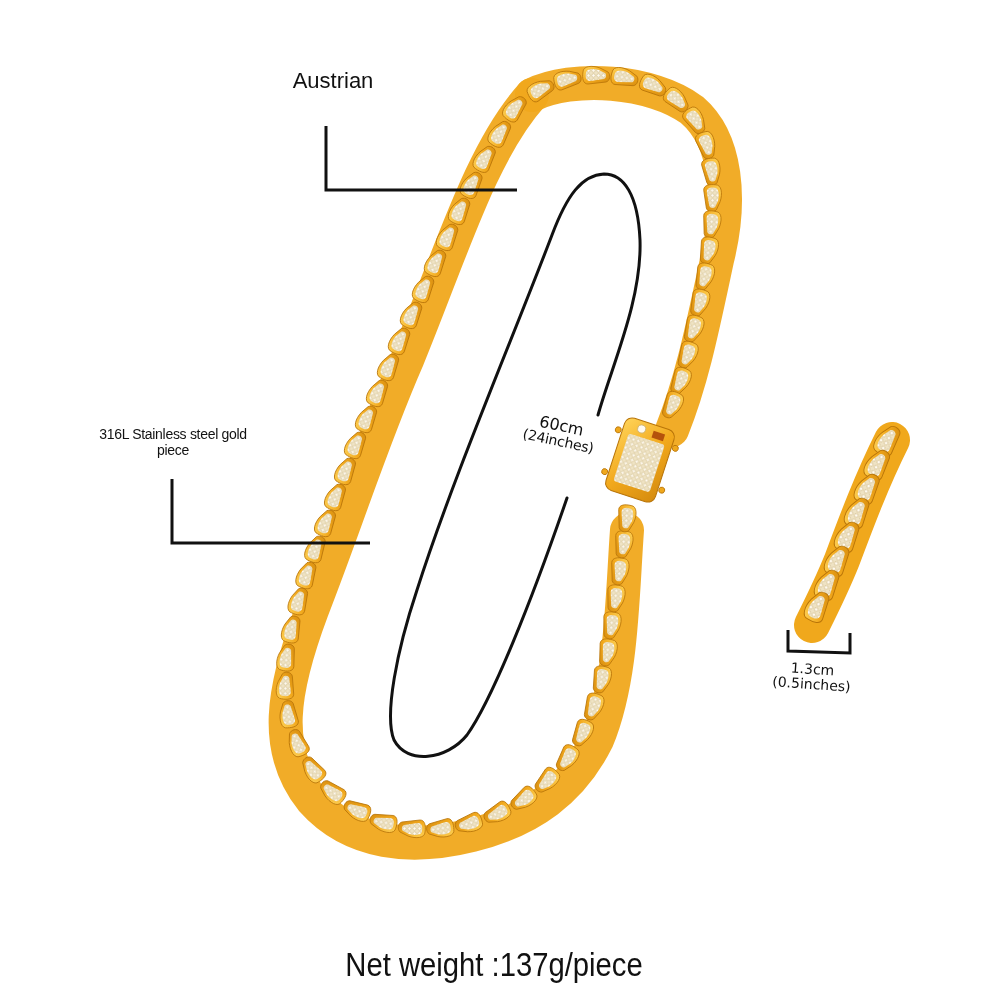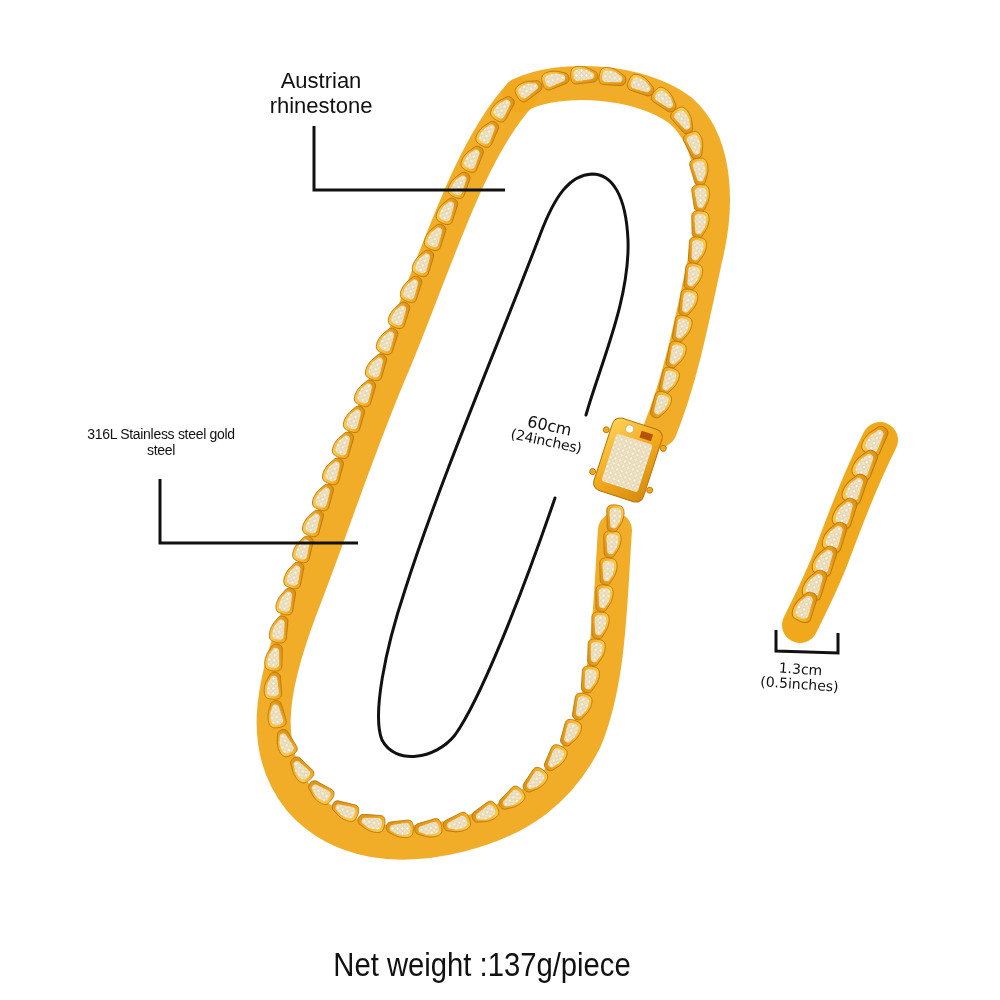--- a/index.html
+++ b/index.html
@@ -1,18 +1,18 @@
 <!DOCTYPE html>
 <html><head>
 <meta charset="utf-8">
 <style>
   html, body { margin: 0; padding: 0; background: #ffffff; }
   body { width: 1000px; height: 1000px; position: relative; overflow: hidden;
          font-family: "Liberation Sans", sans-serif; color: #111; }
-  .stage { position: absolute; left: 0; top: 0; width: 900px; height: 1000px; }
+  .stage { position: absolute; left: 12px; top: 0; width: 900px; height: 1000px; }
   svg.art { position: absolute; left: 0; top: 0; }
   .label { position: absolute; text-align: center; line-height: 1.15; color: #111; }
   .label-rhinestone { left: 241px; top: 68px; width: 160px; font-size: 22px; }
   .label-steel { left: 30px; top: 426px; width: 262px; font-size: 14px; letter-spacing: -0.3px; }
   .label-length { left: 488px; top: 418px; width: 120px; font-size: 15px; font-family: "DejaVu Sans", sans-serif;
                   transform: rotate(12deg); transform-origin: 50% 50%; line-height: 1.0; }
   .label-length .l1 { font-size: 16px; display:block; }
   .label-length .l2 { font-size: 14px; display:block; letter-spacing: -0.2px; }
   .label-width { left: 744px; top: 662px; width: 112px; font-size: 14px; font-family: "DejaVu Sans", sans-serif;
                  transform: rotate(4deg); transform-origin: 50% 50%; line-height: 1.05; }
@@ -142,26 +142,25 @@
     <polyline points="314,126 314,190 505,190" fill="none" stroke="#111" stroke-width="3"></polyline>
     <polyline points="160,479 160,543 358,543" fill="none" stroke="#111" stroke-width="3"></polyline>
 
     <path d="M555,498 C520,600 480,700 455,735 C435,760 395,765 382,740 C372,715 385,650 405,590 C440,480 500,340 540,235 C555,195 570,175 592,174 C612,174 626,195 628,240 C630,300 600,365 586,415" fill="none" stroke="#111" stroke-width="3" stroke-linecap="round"></path>
 
     <polyline points="776,630 776,651 838,653 838,633" fill="none" stroke="#111" stroke-width="3"></polyline>
   </svg>
 
   <div class="label label-rhinestone">
     <div>Austrian</div>
-    <div>rhinestone</div>
   </div>
 
   <div class="label label-steel">
     <div>316L Stainless steel gold</div>
-    <div>steel</div>
+    <div>piece</div>
   </div>
 
   <div class="label label-length">
     <span class="l1">60cm</span>
     <span class="l2">(24inches)</span>
   </div>
 
   <div class="label label-width">
     <span>1.3cm</span>
     <span>(0.5inches)</span>

